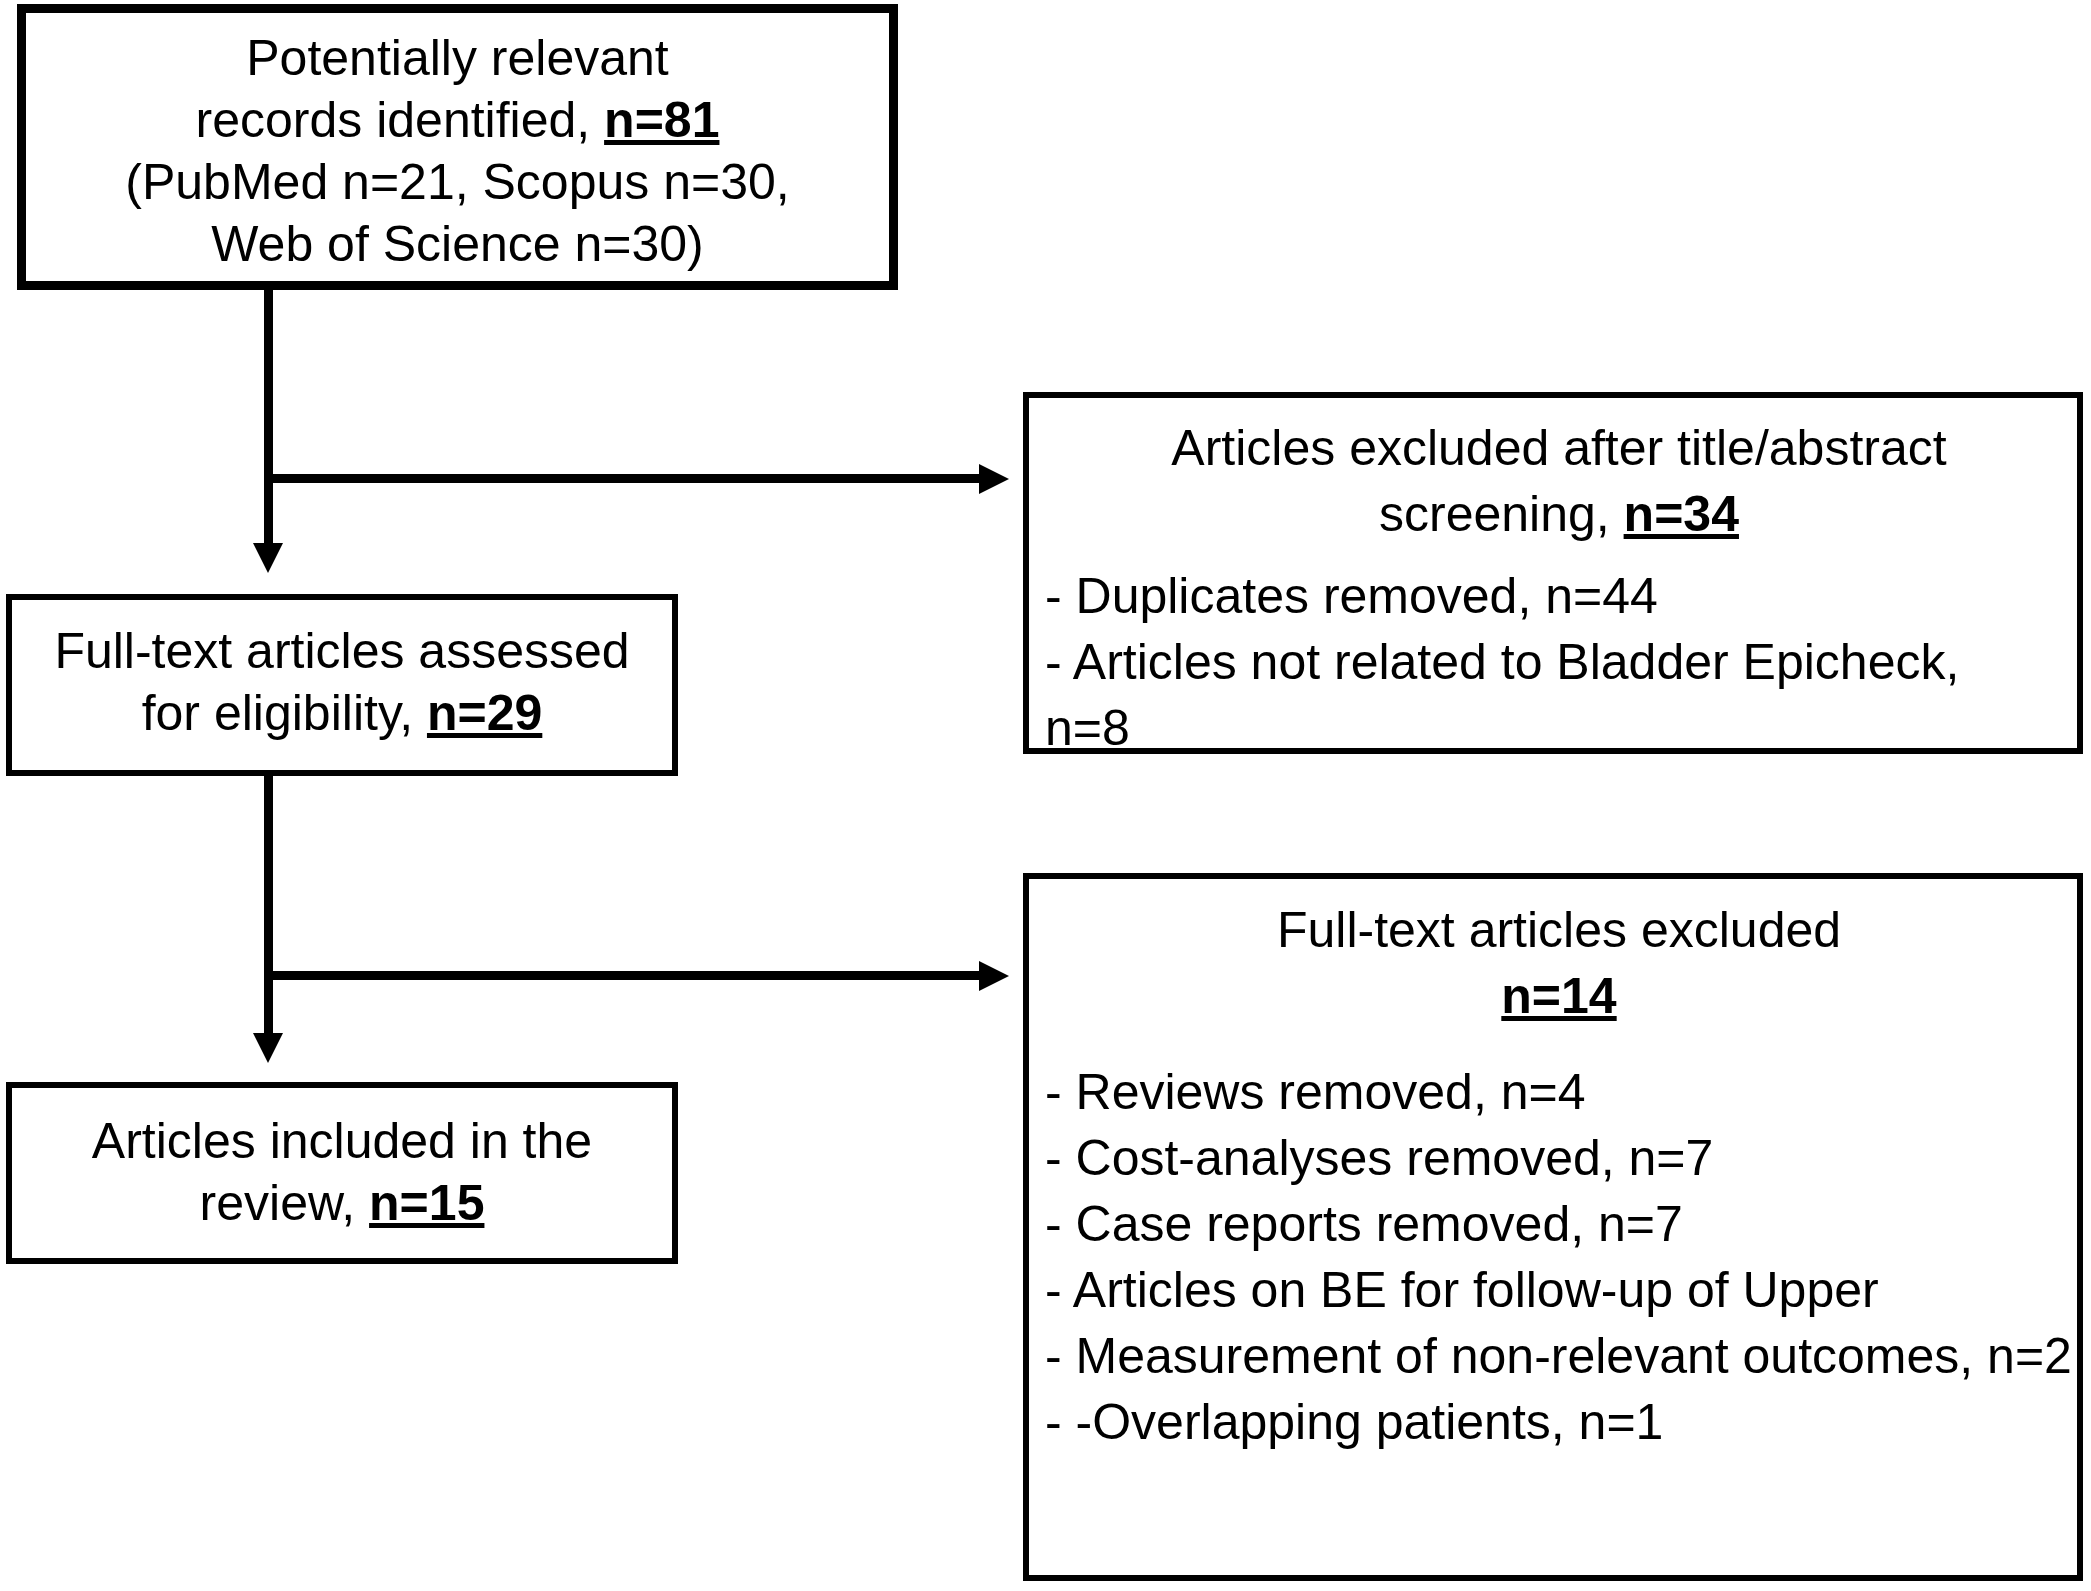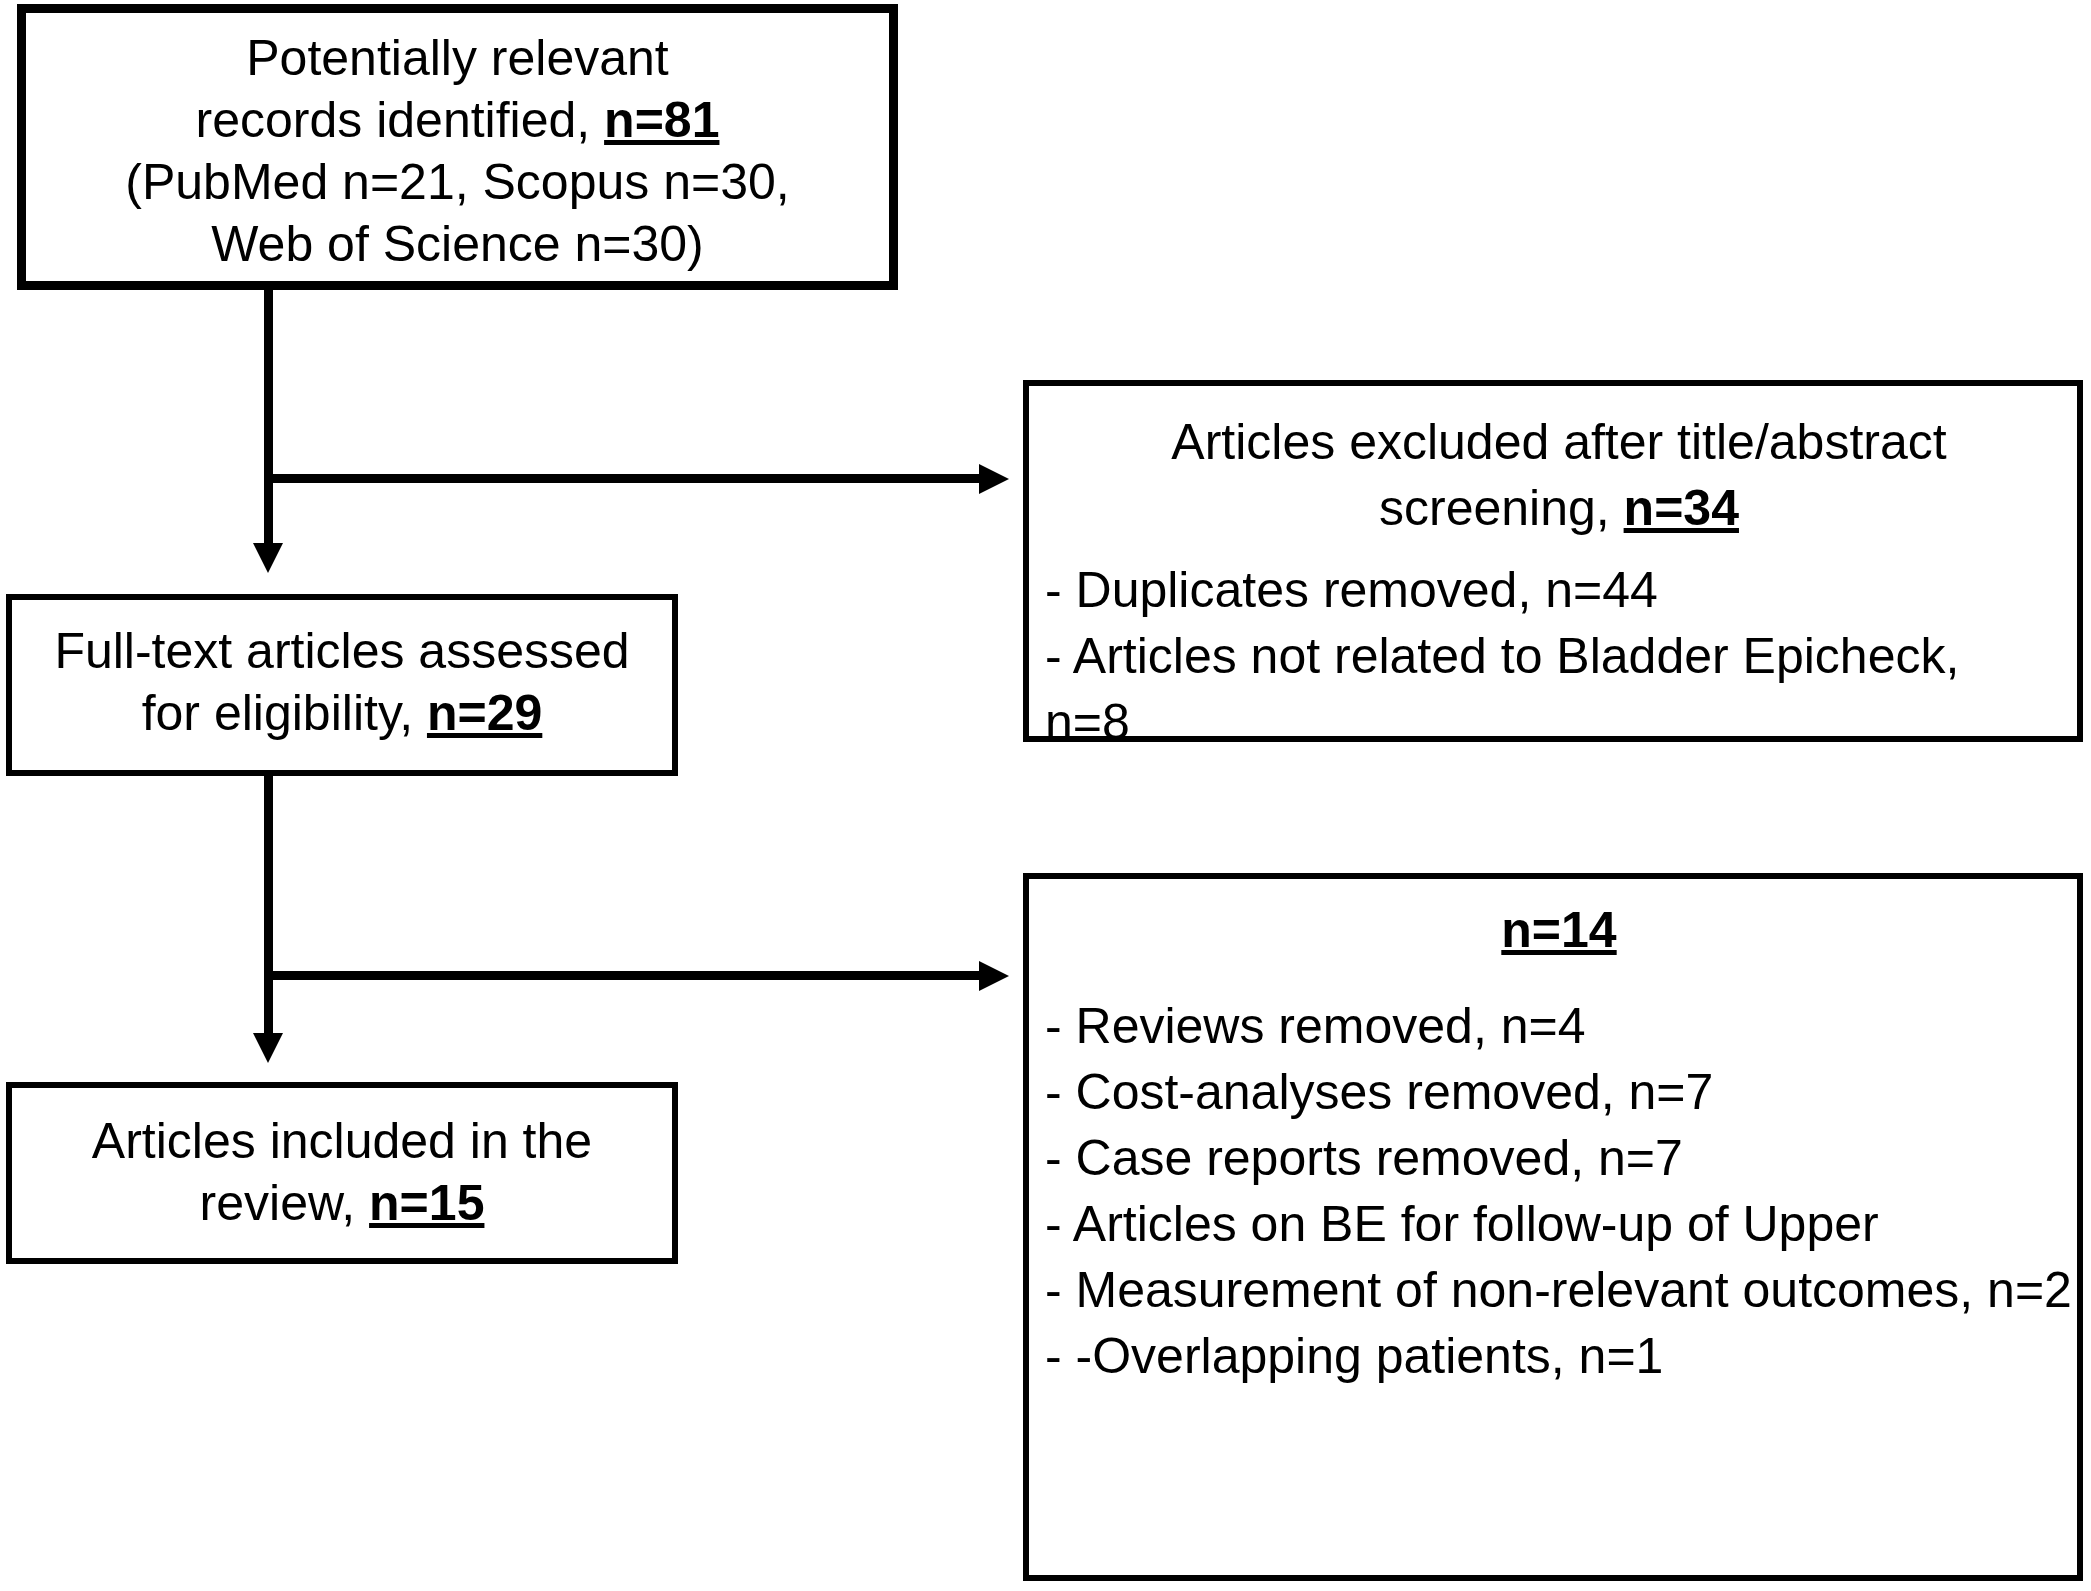--- a/index.html
+++ b/index.html
@@ -23,21 +23,21 @@
   .ln { white-space: nowrap; }
   .center { text-align: center; }
   .b { font-weight: bold; text-decoration: underline; }
 
   
   #box-records  { left: 17px;  top: 4px;    width: 881px;  height: 286px; border-width: 9px; padding-top: 14px; }
   #box-fulltext { left: 6px;  top: 594px;  width: 672px;  height: 182px; padding-top: 20px; }
   #box-included { left: 6px;  top: 1082px; width: 672px;  height: 182px; padding-top: 22px; }
 
   
-  #box-excl1 { left: 1023px; top: 380px; width: 1060px; height: 362px; padding: 23px 4px 0 16px; line-height: 66px; }
+  #box-excl1 { left: 1023px; top: 392px; width: 1060px; height: 362px; padding: 17px 4px 0 16px; line-height: 66px; }
   #box-excl2 { left: 1023px; top: 873px; width: 1060px; height: 708px; padding: 18px 4px 0 16px; line-height: 66px; }
   #box-excl1 .list { margin-top: 16px; }
   #box-excl2 .list { margin-top: 30px; }
 
   
   .cline { position: absolute; background: #000000; }
   #v-line-1 { left: 264px; top: 290px; width: 9px;   height: 254px; }
   #h-line-1 { left: 264px; top: 474px; width: 717px; height: 9px; }
   #v-line-2 { left: 264px; top: 776px; width: 9px;   height: 258px; }
   #h-line-2 { left: 264px; top: 971px; width: 717px; height: 9px; }
@@ -91,20 +91,21 @@
     <div class="ln">Full-text articles assessed</div>
     <div class="ln"><span>for eligibility, </span><span class="b">n=29</span></div>
   </div>
 
   <div class="cline" id="v-line-2"></div>
   <div class="head-down" id="arrow-3"></div>
   <div class="cline" id="h-line-2"></div>
   <div class="head-right" id="arrow-4"></div>
 
   <div class="box" id="box-excl2">
+    <div class="ln center">Full-text articles excluded</div>
     <div class="ln center b">n=14</div>
     <div class="list">
       <div class="ln">- Reviews removed, n=4</div>
       <div class="ln">- Cost-analyses removed, n=7</div>
       <div class="ln">- Case reports removed, n=7</div>
       <div class="ln">- Articles on BE for follow-up of Upper</div>
       <div class="ln">- Measurement of non-relevant outcomes, n=2</div>
       <div class="ln">- -Overlapping patients, n=1</div>
     </div>
   </div>

